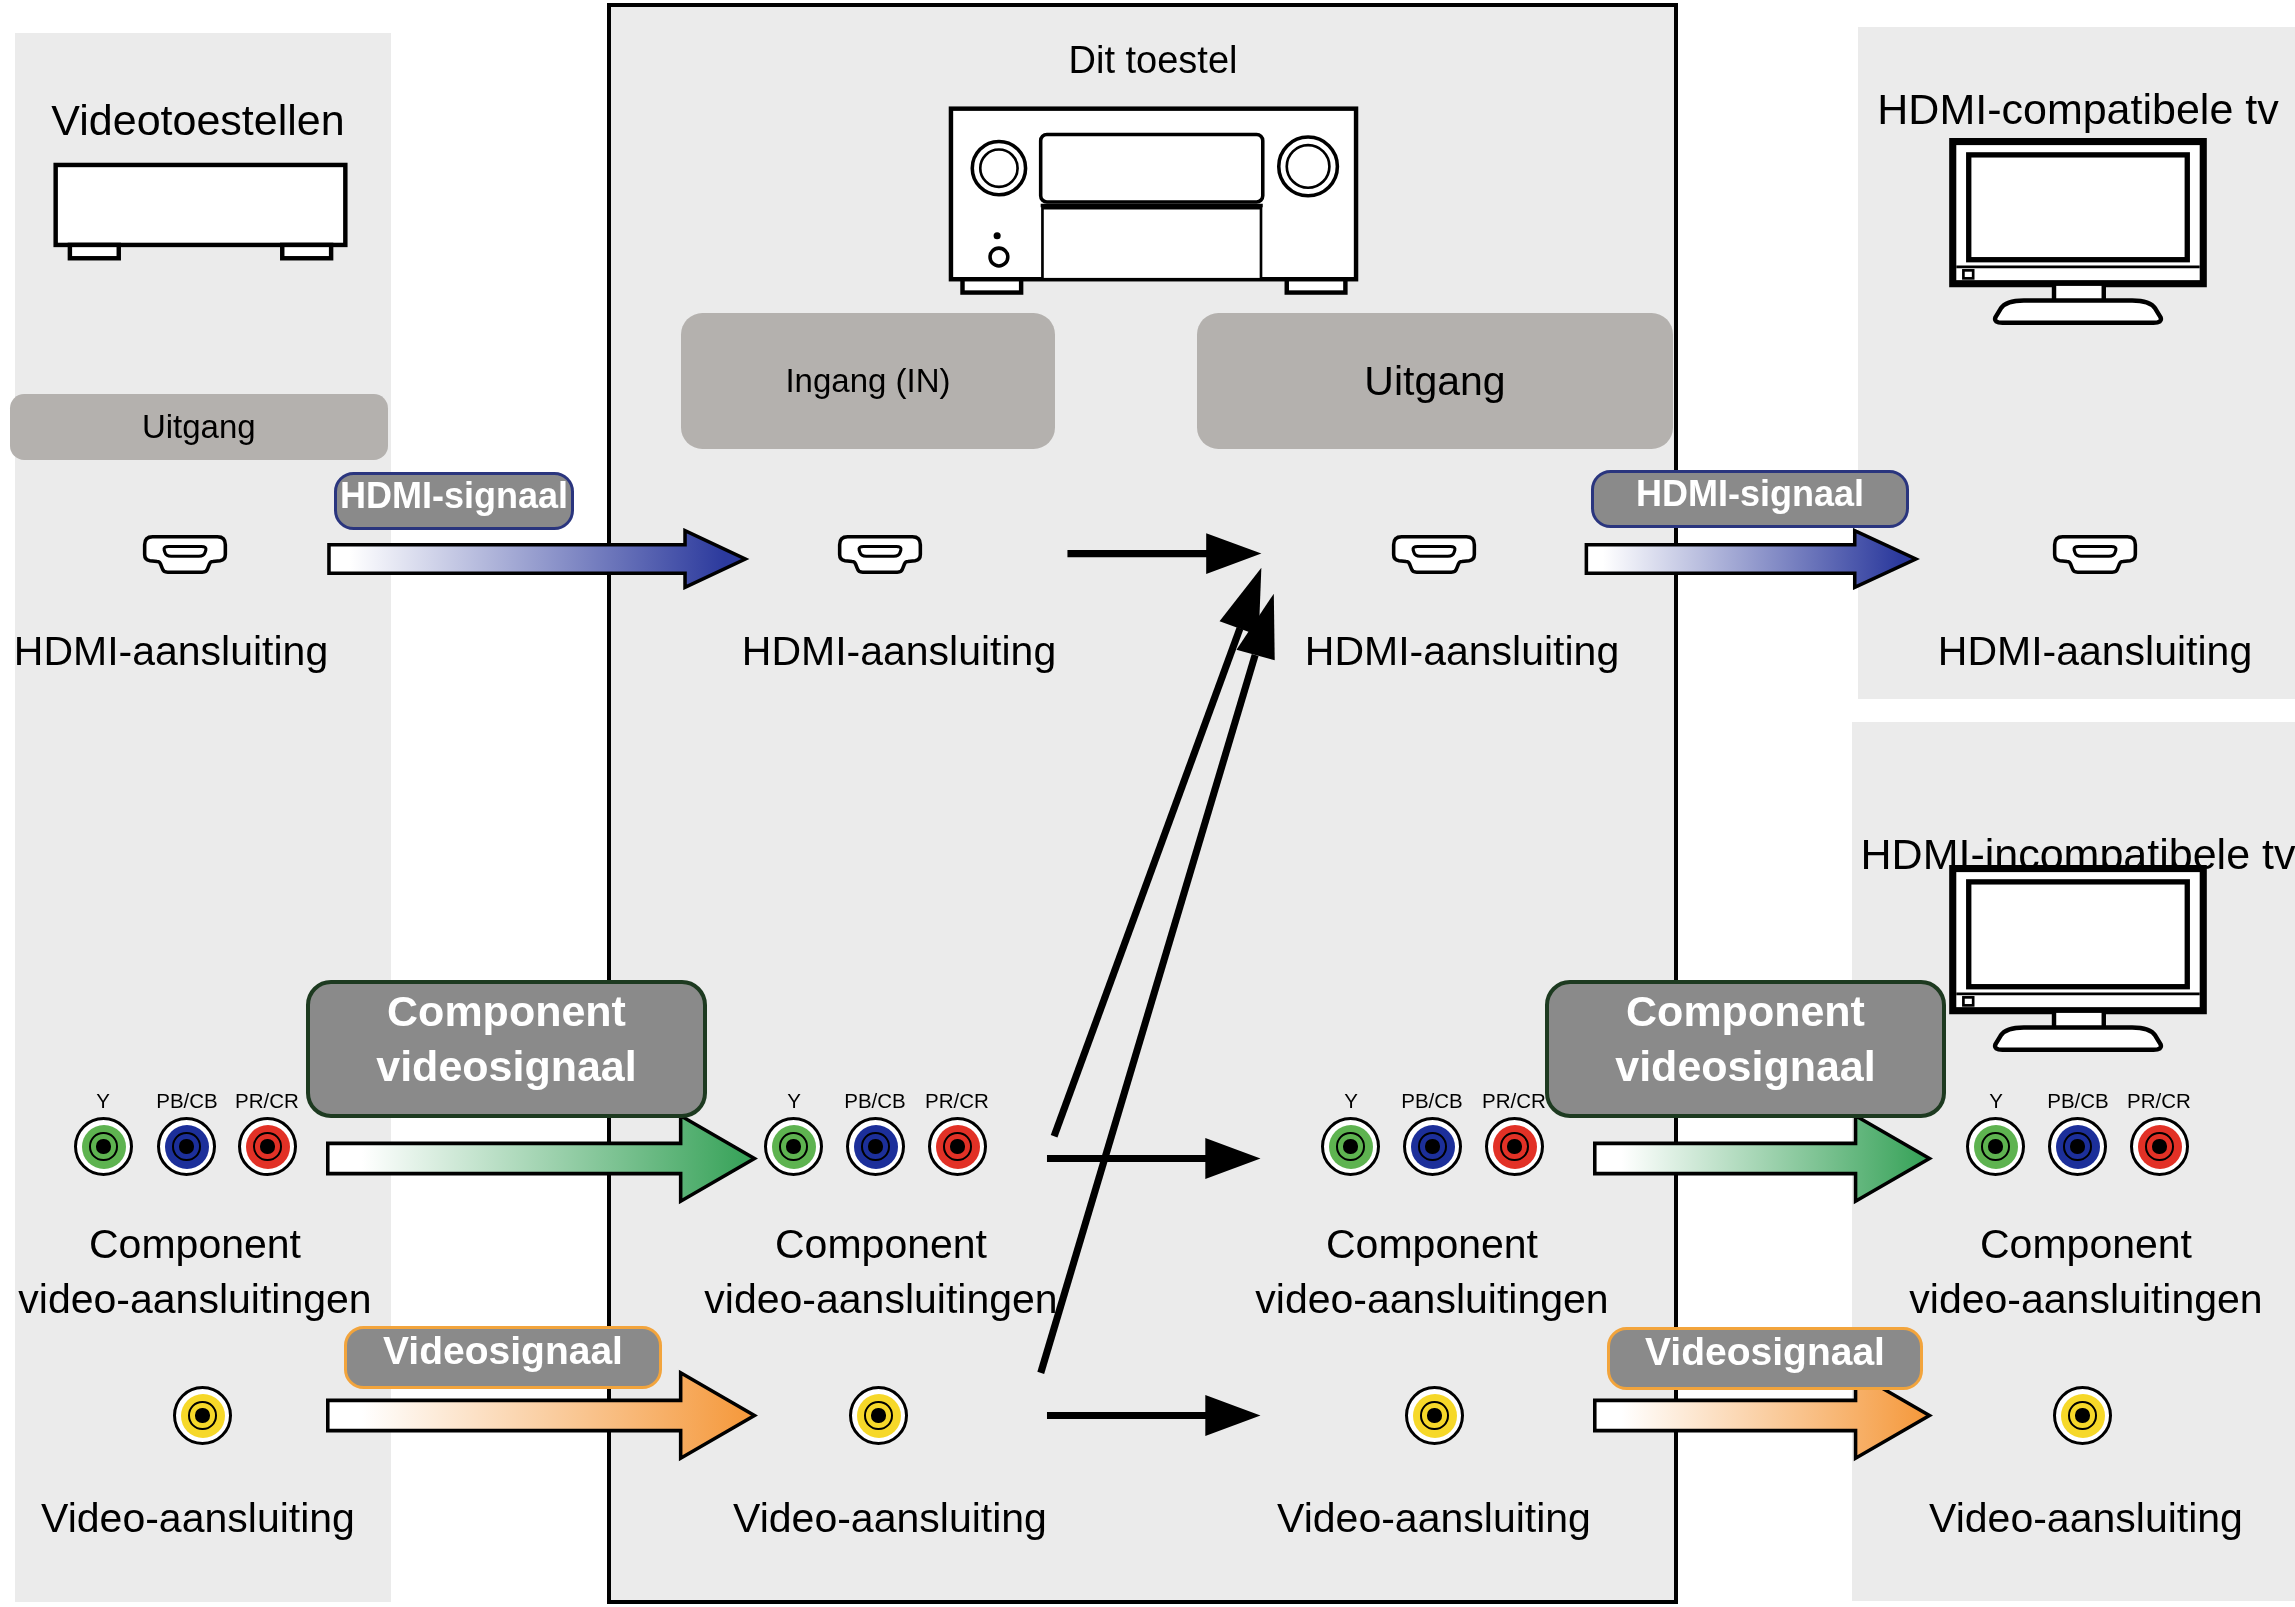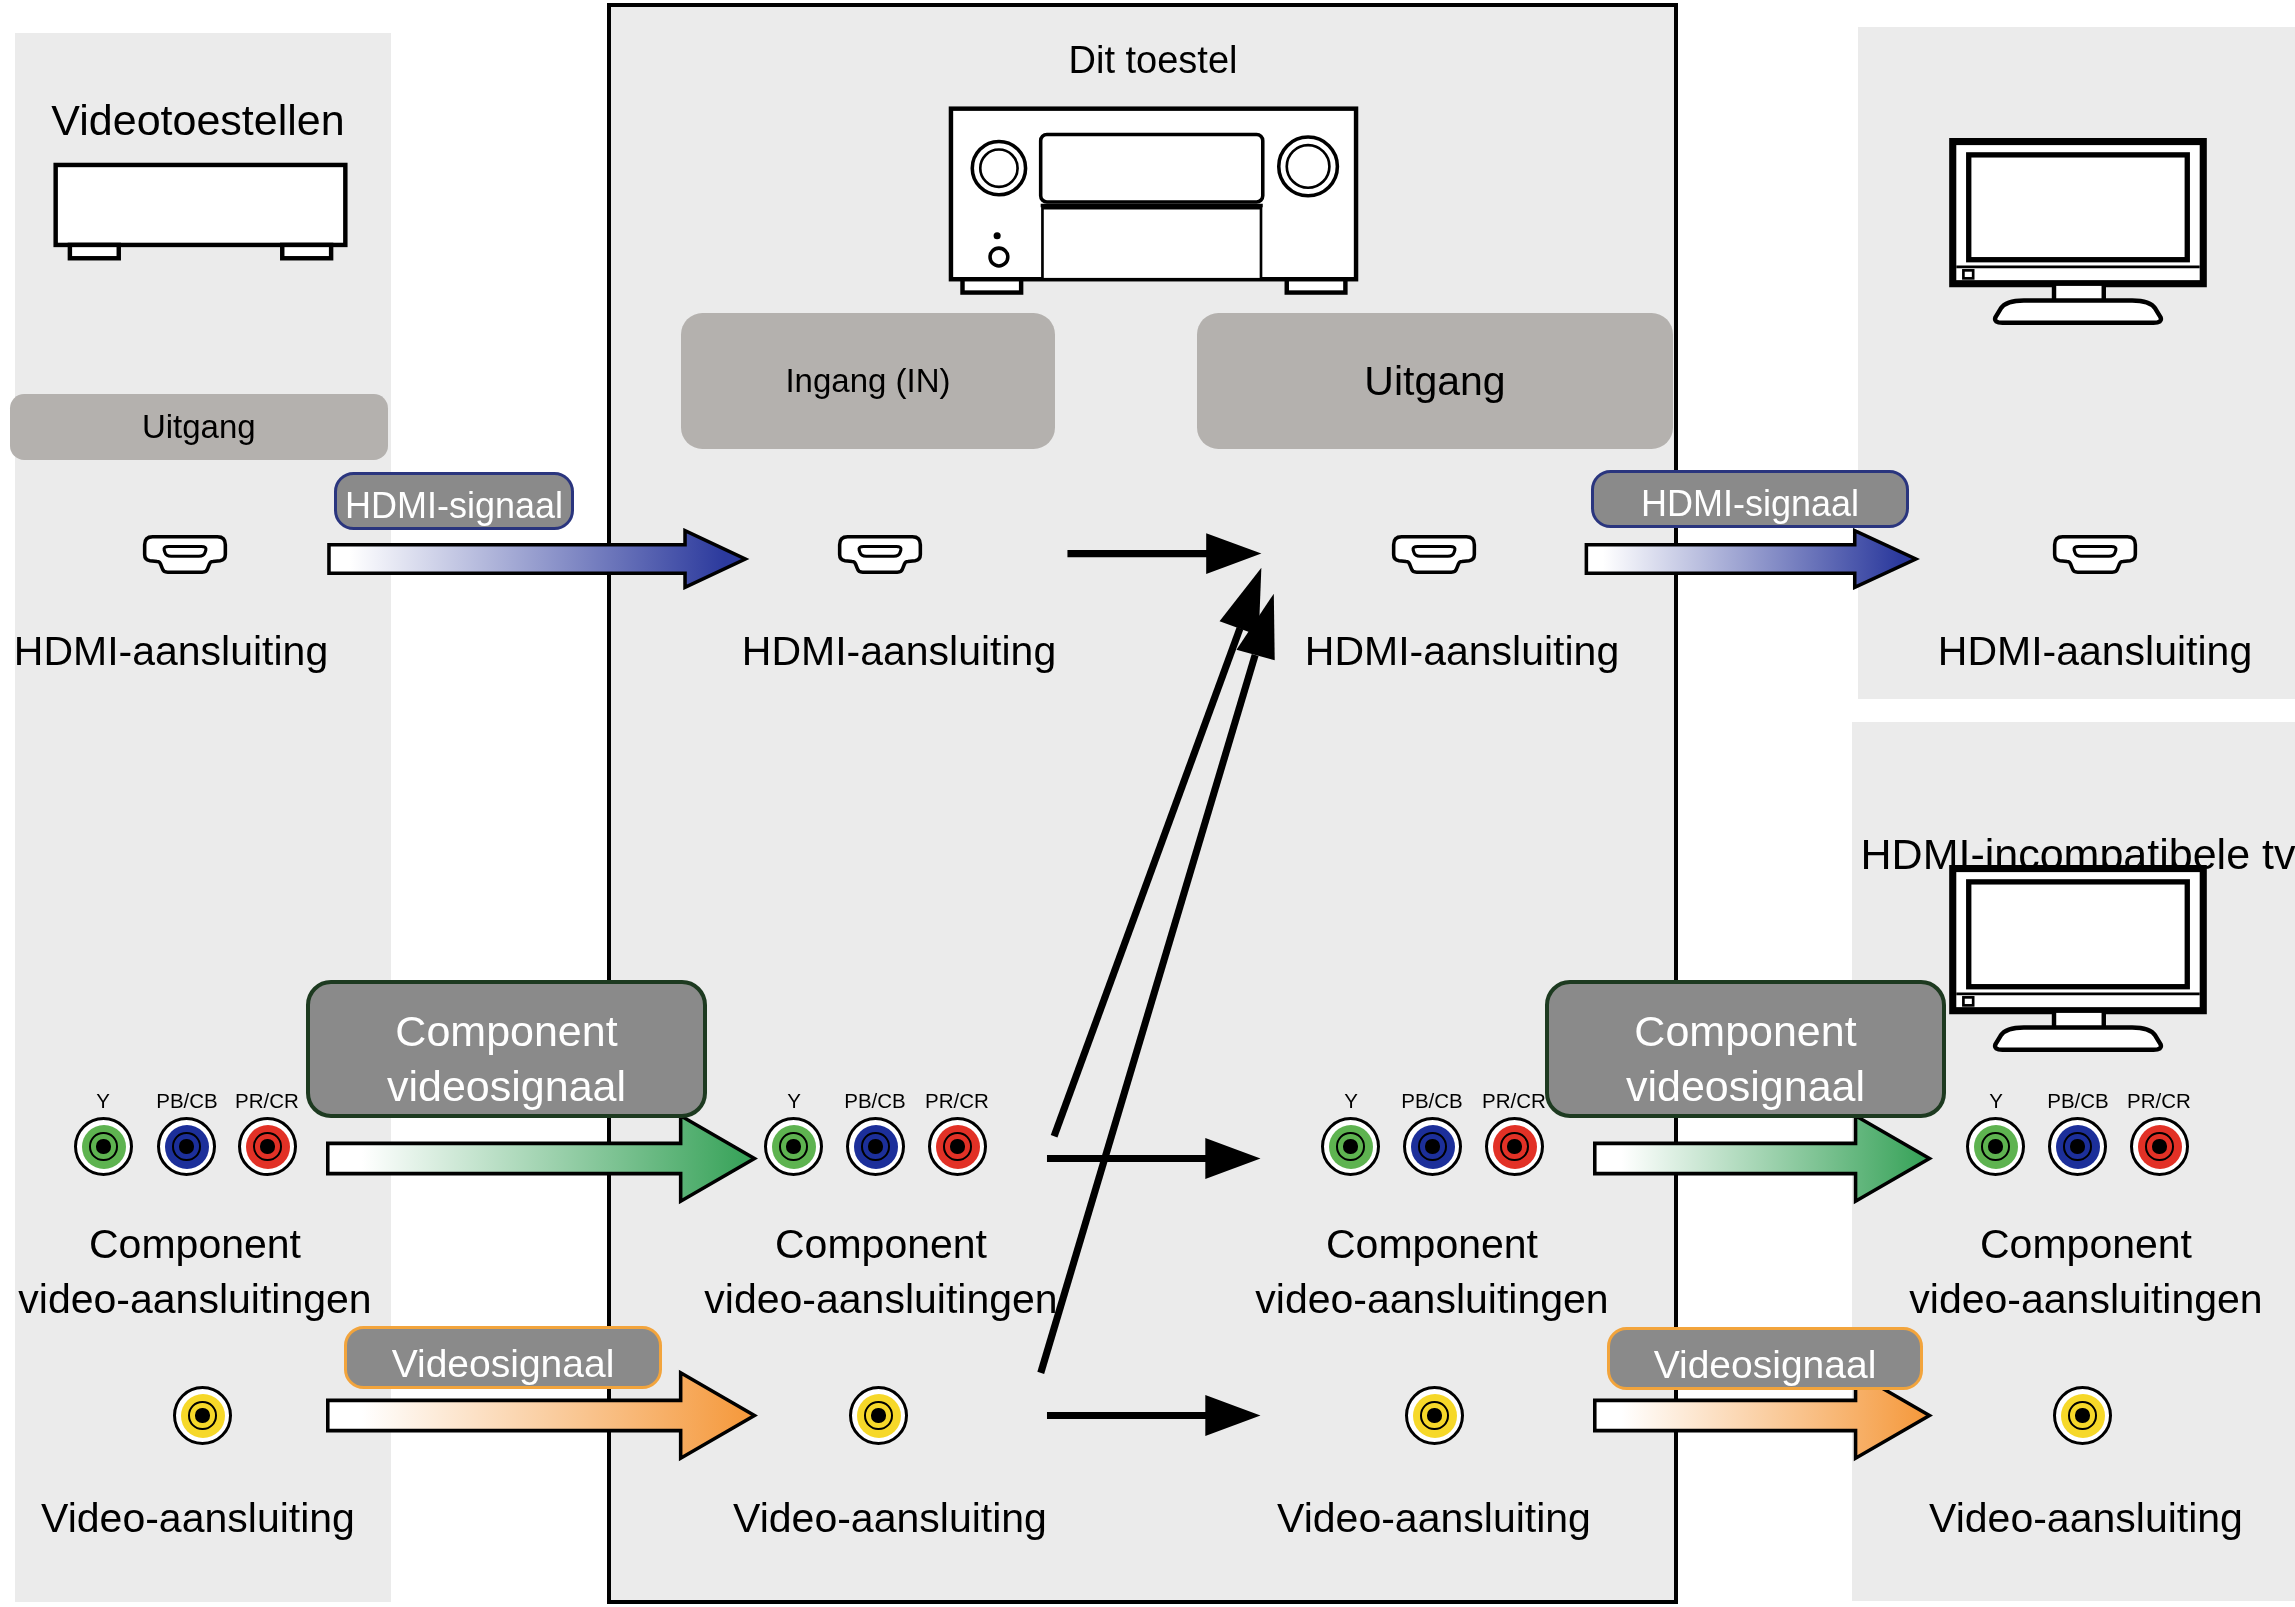--- a/index.html
+++ b/index.html
@@ -7,21 +7,21 @@
           font-family:"Liberation Sans","DejaVu Sans",sans-serif;color:#000;overflow:hidden;}
   .panel{position:absolute;background:#ebebeb;}
   .centerbox{position:absolute;left:607px;top:2.7px;width:1063px;height:1593px;background:#ebebeb;border:4.4px solid #000;}
   .ttl{position:absolute;transform:translateX(-50%);font-size:43px;font-weight:400;white-space:nowrap;}
   .lbl{position:absolute;transform:translateX(-50%);font-size:41px;white-space:nowrap;line-height:50px;text-align:center;}
   .clabel{position:absolute;transform:translateX(-50%);font-size:41px;line-height:55px;text-align:center;white-space:nowrap;}
   .rcalbl{position:absolute;transform:translateX(-50%);font-size:20.5px;font-weight:400;white-space:nowrap;}
   .chip{position:absolute;background:#b4b1ae;border-radius:14.2px;display:flex;flex-direction:column;
         align-items:center;justify-content:center;font-size:33px;line-height:52px;text-align:center;}
   .badge{position:absolute;background:#8a8a8a;color:#fff;display:flex;flex-direction:column;align-items:center;
-         justify-content:flex-end;white-space:nowrap;z-index:6;}
+         justify-content:flex-start;white-space:nowrap;z-index:6;font-weight:bold;}
   .badge.hdmi{border:3.6px solid #2a357e;border-radius:19.6px;font-size:36px;}
   .badge.comp{border:4.4px solid #1d3a20;border-radius:25px;font-size:43px;line-height:55px;}
   .badge.video{border:3.6px solid #f2a43c;border-radius:19.6px;font-size:39px;}
   .garrow{position:absolute;z-index:4;}
   .icon{position:absolute;z-index:5;}
   .overlay{position:absolute;left:0;top:0;z-index:3;}
   .rca{position:absolute;width:59px;height:59px;border:3.6px solid #000;border-radius:50%;background:#fff;
        display:flex;align-items:center;justify-content:center;z-index:5;box-sizing:border-box;}
   .rca-mid{width:44px;height:44px;border-radius:50%;display:flex;align-items:center;justify-content:center;}
   .rca-inner{width:28.5px;height:28.5px;border:2.7px solid #000;border-radius:50%;display:flex;align-items:center;justify-content:center;box-sizing:border-box;}
@@ -311,20 +311,21 @@
           <div class="rca-core"></div>
         </div>
       </div>
     </div>
 
   <div class="lbl" style="left:198px;top:1493px;">Video-aansluiting</div>
   <div class="lbl" style="left:890px;top:1493px;">Video-aansluiting</div>
   <div class="lbl" style="left:1434px;top:1493px;">Video-aansluiting</div>
   <div class="lbl" style="left:2086px;top:1493px;">Video-aansluiting</div>
 
+  <div class="ttl" style="left:2078px;top:85px;">HDMI-compatibele tv</div>
   <svg class="icon" style="left:1949px;top:138px;" width="258" height="191" viewBox="0 0 290 215">
     <rect x="4" y="4" width="282" height="160" fill="#fff" stroke="#000" stroke-width="8"></rect>
     <rect x="22" y="19" width="246" height="118" fill="#fff" stroke="#000" stroke-width="6"></rect>
     <line x1="8" y1="145" x2="282" y2="145" stroke="#000" stroke-width="3"></line>
     <rect x="16" y="149" width="11" height="9" fill="#fff" stroke="#000" stroke-width="3"></rect>
     <rect x="118" y="164" width="56" height="21" fill="#fff" stroke="#000" stroke-width="5"></rect>
     <path d="M58,192 Q64,183 84,183 H206 Q226,183 232,192 L238,202 Q240,208 230,208 H60 Q50,208 52,202 Z" fill="#fff" stroke="#000" stroke-width="5"></path>
   </svg>
 
   <div class="ttl" style="left:2078px;top:830px;">HDMI-incompatibele tv</div>

